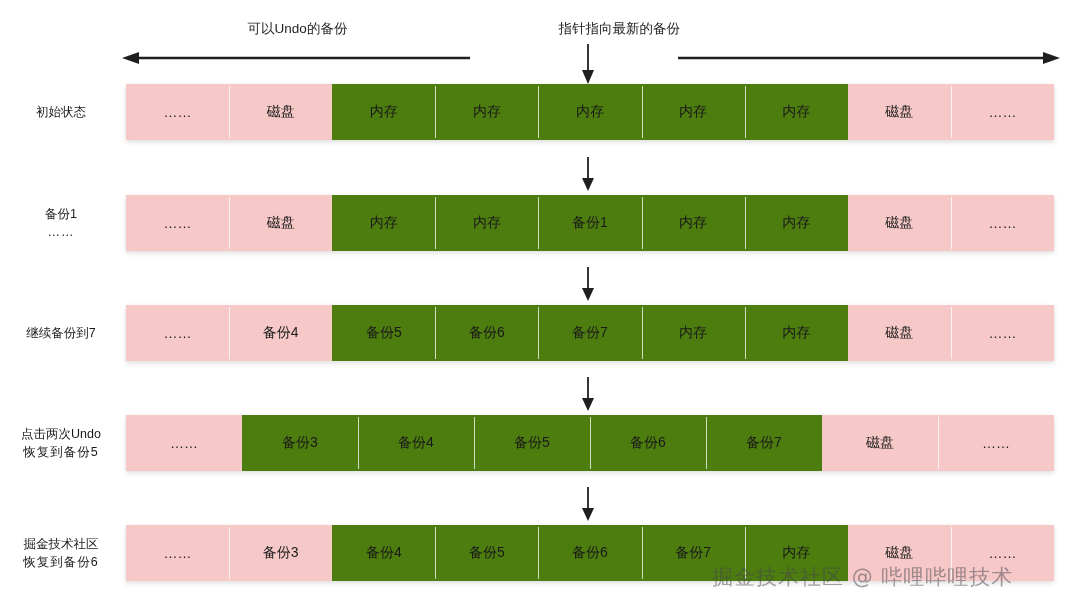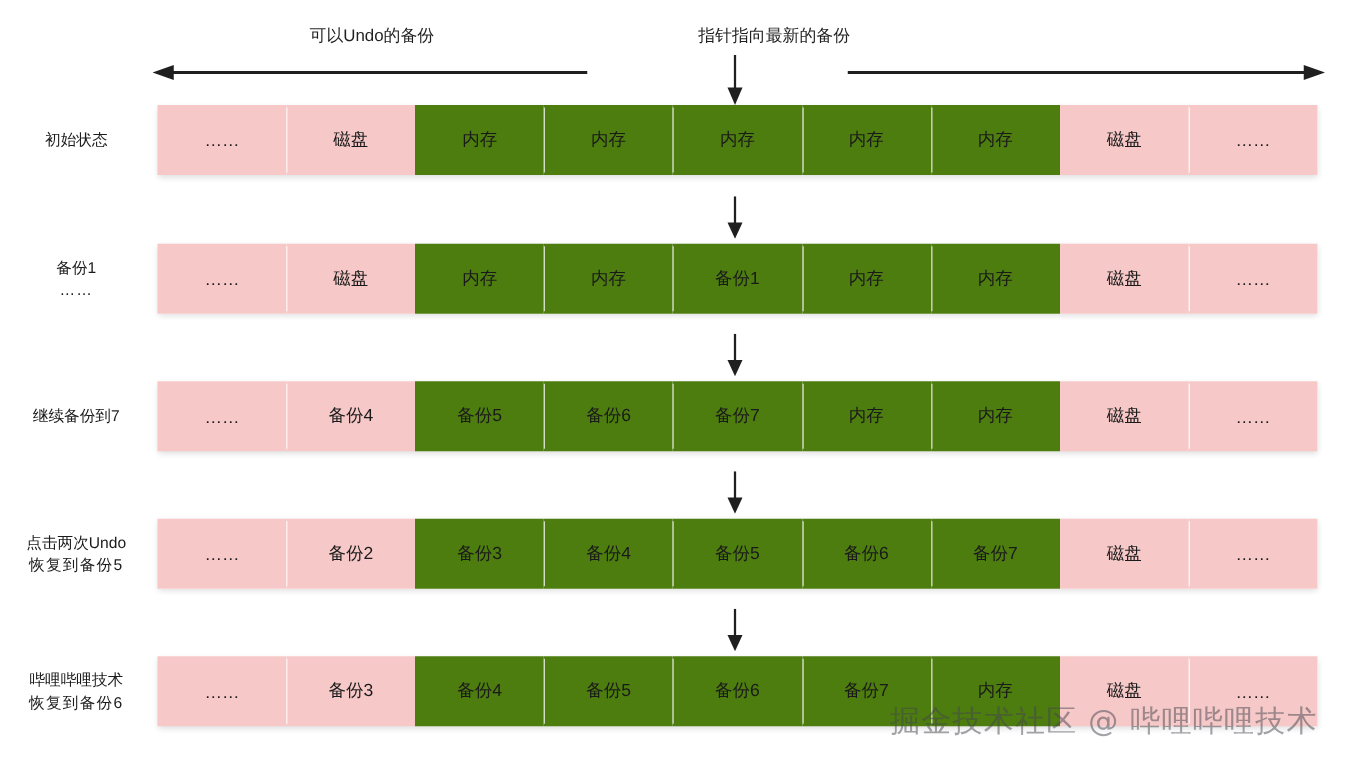--- a/index.html
+++ b/index.html
@@ -127,21 +127,21 @@
     left: 581px;
     width: 14px;
     height: 34px;
   }
 
   
   .watermark {
     position: absolute;
     left: 712px;
     top: 563px;
-    font-size: 24px;
+    font-size: 21px;
     line-height: 28px;
     color: rgba(70,70,80,0.50);
     white-space: nowrap;
     letter-spacing: 1px;
     font-family: "DejaVu Sans", "Liberation Sans", sans-serif;
   }
 </style>
 </head>
 <body>
 
@@ -238,37 +238,36 @@
           <line x1="7" y1="0" x2="7" y2="24" stroke="#1f1f1f" stroke-width="1.8"></line>
           <polygon points="7,34 1,21 13,21" fill="#1f1f1f"></polygon>
         </svg></div>
       <div class="row" style="top: 415px;">
         <div class="row-label">
           <div>点击两次Undo</div>
           <div class="sub">恢复到备份5</div>
         </div>
         <div class="bar">
           <div class="cell disk">……</div>
-          <div class="cell disk">备份2</div>
           <div class="cell mem">备份3</div>
           <div class="cell mem">备份4</div>
           <div class="cell mem">备份5</div>
           <div class="cell mem">备份6</div>
           <div class="cell mem">备份7</div>
           <div class="cell disk">磁盘</div>
           <div class="cell disk">……</div>
         </div>
       </div>
       <div class="step-arrow" style="top: 487px;"><svg width="14" height="34" viewBox="0 0 14 34">
           <line x1="7" y1="0" x2="7" y2="24" stroke="#1f1f1f" stroke-width="1.8"></line>
           <polygon points="7,34 1,21 13,21" fill="#1f1f1f"></polygon>
         </svg></div>
       <div class="row" style="top: 525px;">
         <div class="row-label">
-          <div>哔哩哔哩技术</div>
+          <div>掘金技术社区</div>
           <div class="sub">恢复到备份6</div>
         </div>
         <div class="bar">
           <div class="cell disk">……</div>
           <div class="cell disk">备份3</div>
           <div class="cell mem">备份4</div>
           <div class="cell mem">备份5</div>
           <div class="cell mem">备份6</div>
           <div class="cell mem">备份7</div>
           <div class="cell mem">内存</div>

